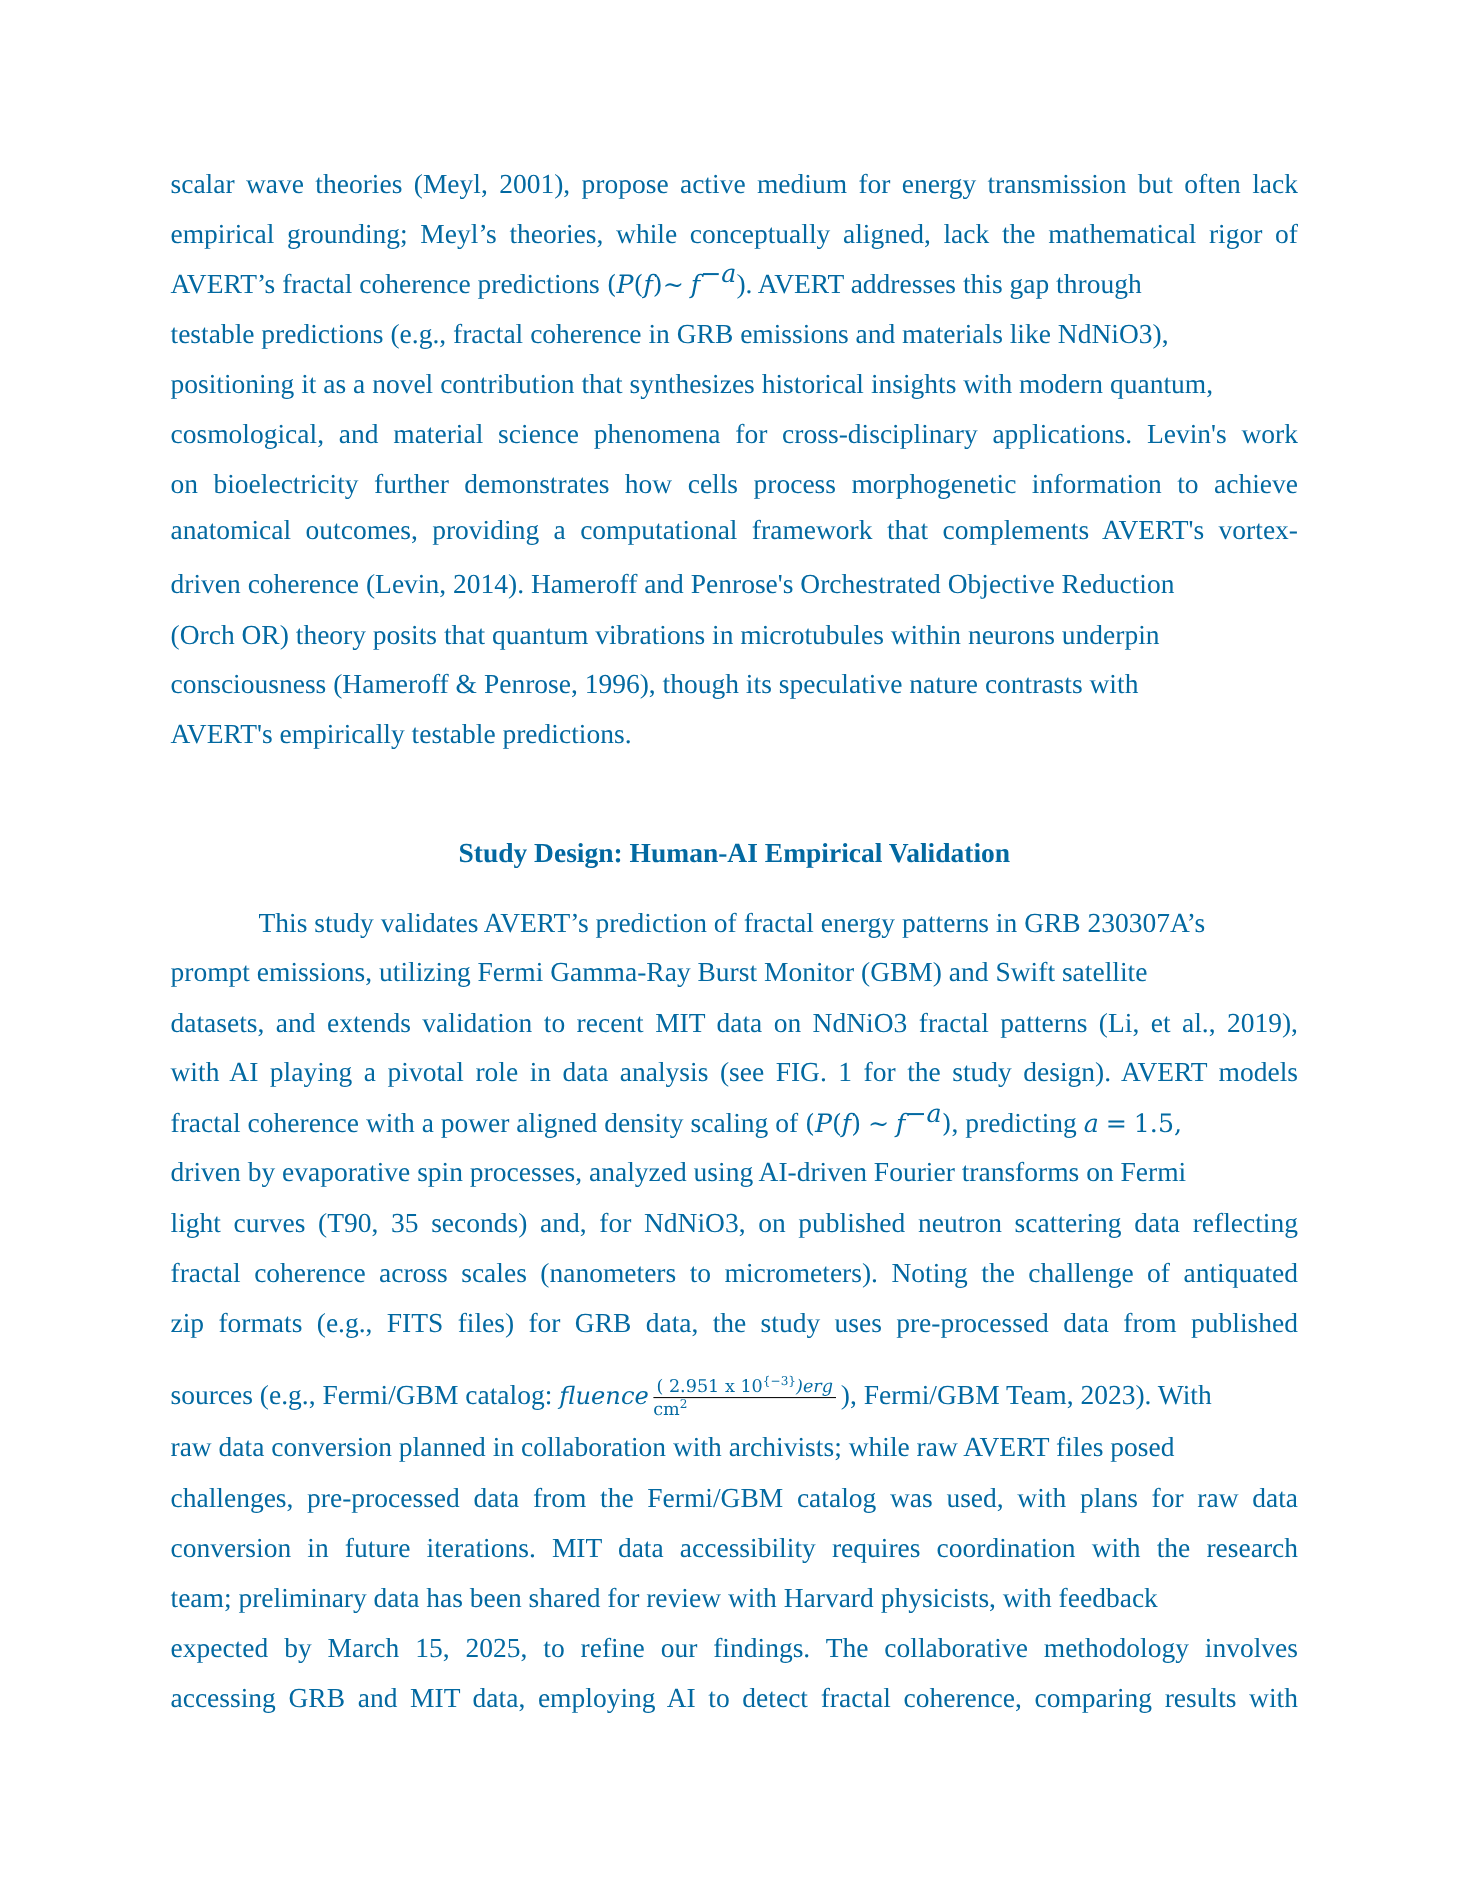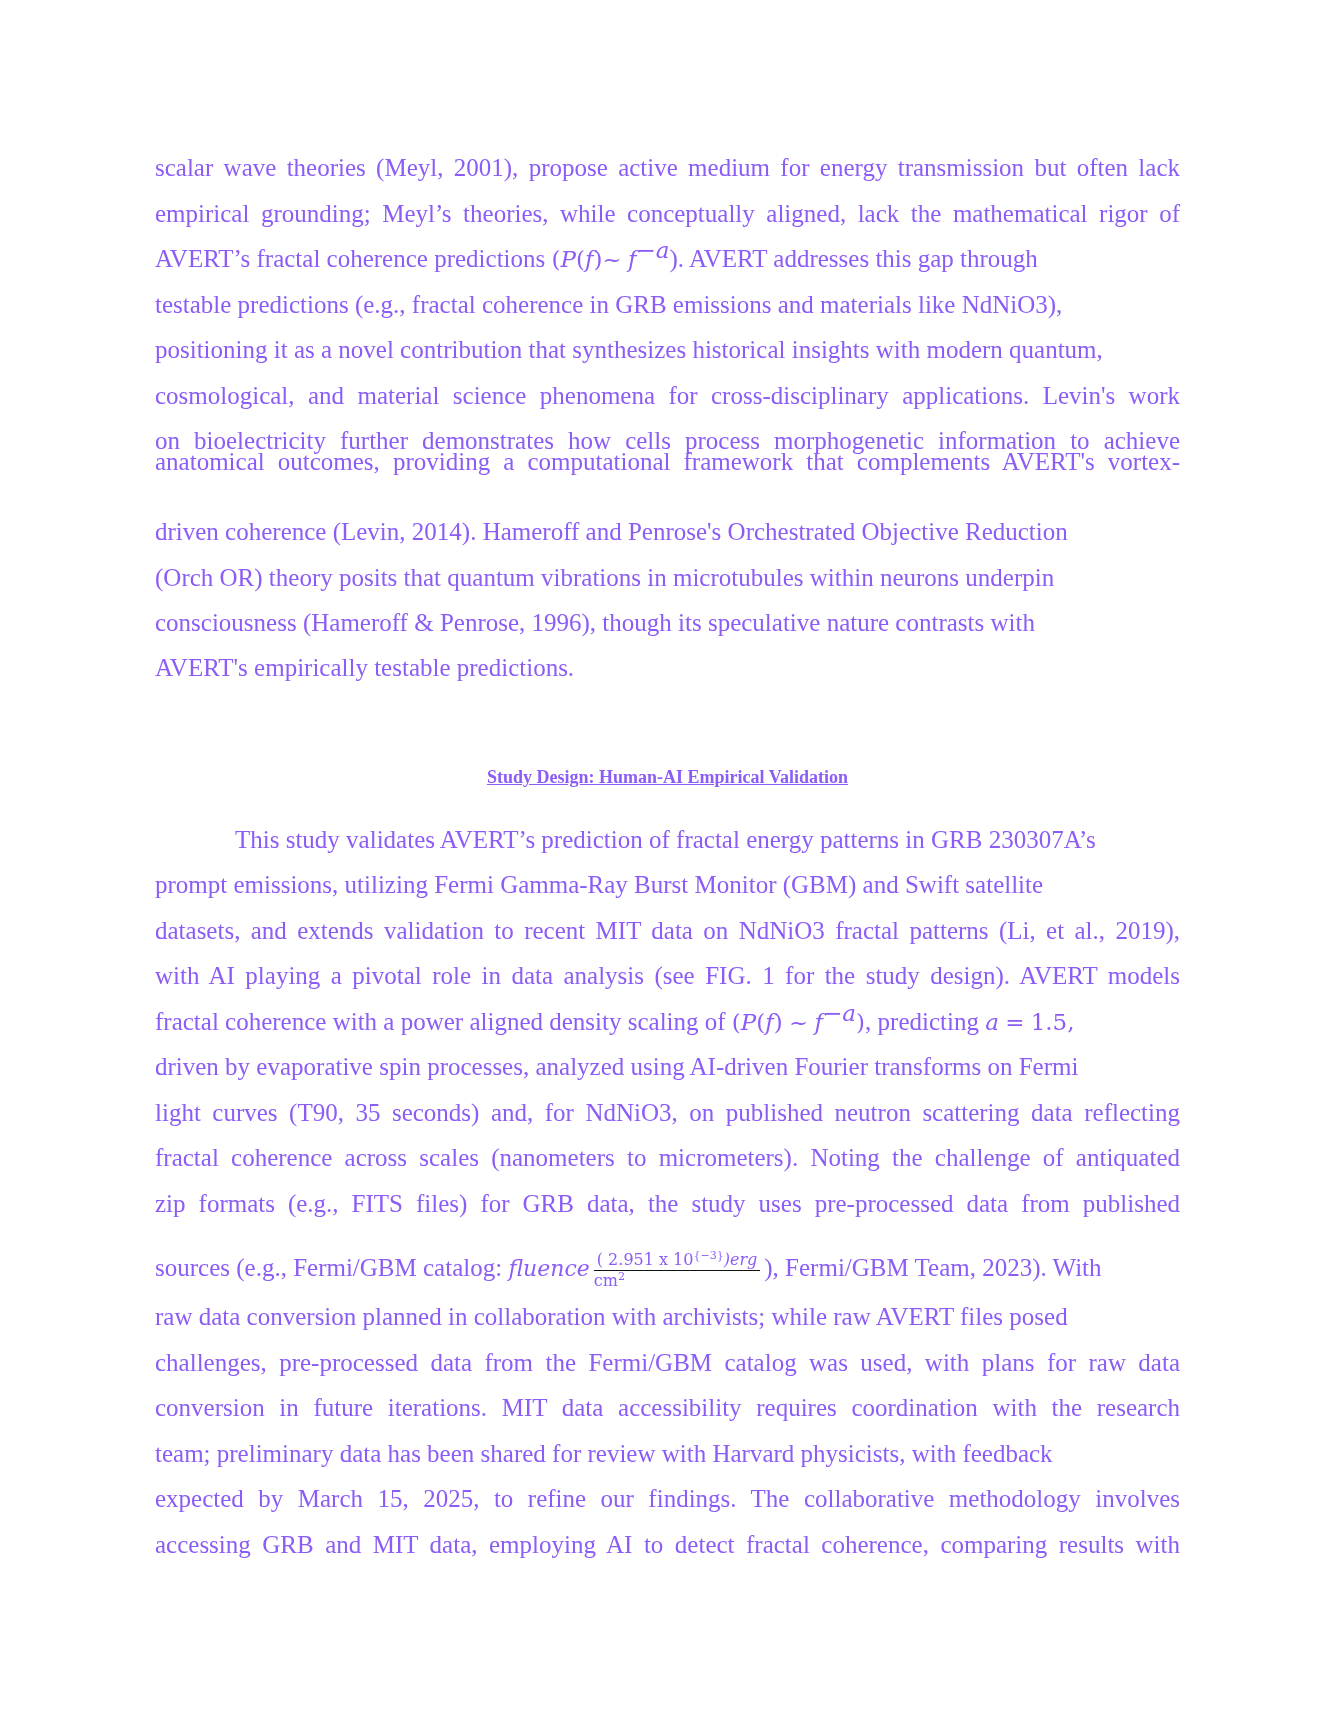--- a/index.html
+++ b/index.html
@@ -1,31 +1,31 @@
 <!DOCTYPE html>
 <html><head>
 <meta charset="utf-8">
 <style>
   html, body { margin: 0; padding: 0; background: #ffffff; }
   body { width: 1330px; height: 1728px; position: relative; overflow: hidden; }
   .page {
     position: absolute; left: 0; top: 0; width: 1330px; height: 1728px;
-    background: #ffffff; color: #8b5cf6;
+    background: #ffffff; color: #0369a1;
     font-family: "Liberation Serif", "DejaVu Serif", serif;
   }
   .line {
     position: absolute; left: 155px; width: 1025px;
     font-size: 25px; line-height: 30px; white-space: nowrap;
     text-align: justify; text-align-last: justify;
   }
   .line.last { text-align-last: left; }
   .line.indent { left: 235px; width: 945px; }
   .heading {
     position: absolute; left: 155px; width: 1025px; top: 762px;
-    text-align: center; font-weight: bold; font-size: 18px; line-height: 30px; text-decoration: underline;
+    text-align: center; font-weight: bold; font-size: 25px; line-height: 30px;
   }
   .m { font-family: "DejaVu Serif", serif; font-style: italic; font-size: 23px; }
   .mr { font-family: "DejaVu Serif", serif; font-size: 23px; }
   sup { font-size: 15px; line-height: 0; }
   .frac {
     display: inline-block; vertical-align: middle; text-align: left;
     font-family: "DejaVu Serif", serif; font-size: 16px; line-height: 20px;
     margin: 0 4px;
   }
   .frac .num { display: block; border-bottom: 1.5px solid #111; padding: 0 3px; }
@@ -41,21 +41,21 @@
     <div class="line" style="top:153px">scalar wave theories (Meyl, 2001), propose active medium for energy transmission but often lack</div>
     <div class="line" style="top:199px">empirical grounding; Meyl’s theories, while conceptually aligned, lack the mathematical rigor of</div>
     <div class="line last" style="top:244px">
       <span>AVERT’s fractal coherence predictions</span>
       <span><span class="mr">(</span><span class="m">P</span><span class="mr">(</span><span class="m">f</span><span class="mr">)</span><span class="mr">~</span> <span class="m">f</span><sup class="m">−a</sup></span><span>). AVERT addresses this gap through</span>
     </div>
     <div class="line last" style="top:290px">testable predictions (e.g., fractal coherence in GRB emissions and materials like NdNiO3),</div>
     <div class="line last" style="top:335px">positioning it as a novel contribution that synthesizes historical insights with modern quantum,</div>
     <div class="line" style="top:381px">cosmological, and material science phenomena for cross-disciplinary applications. Levin's work</div>
     <div class="line" style="top:426px">on bioelectricity further demonstrates how cells process morphogenetic information to achieve</div>
-    <div class="line" style="top:447px">anatomical outcomes, providing a computational framework that complements AVERT's vortex-</div>
+    <div class="line" style="top:468px">anatomical outcomes, providing a computational framework that complements AVERT's vortex-</div>
     <div class="line last" style="top:517px">driven coherence (Levin, 2014). Hameroff and Penrose's Orchestrated Objective Reduction</div>
     <div class="line last" style="top:563px">(Orch OR) theory posits that quantum vibrations in microtubules within neurons underpin</div>
     <div class="line last" style="top:608px">consciousness (Hameroff &amp; Penrose, 1996), though its speculative nature contrasts with</div>
     <div class="line last" style="top:653px">AVERT's empirically testable predictions.</div>
   </div>
 
   <div class="heading">Study Design: Human-AI Empirical Validation</div>
 
   <div>
     <div class="line indent last" style="top:825px">This study validates AVERT’s prediction of fractal energy patterns in GRB 230307A’s</div>

